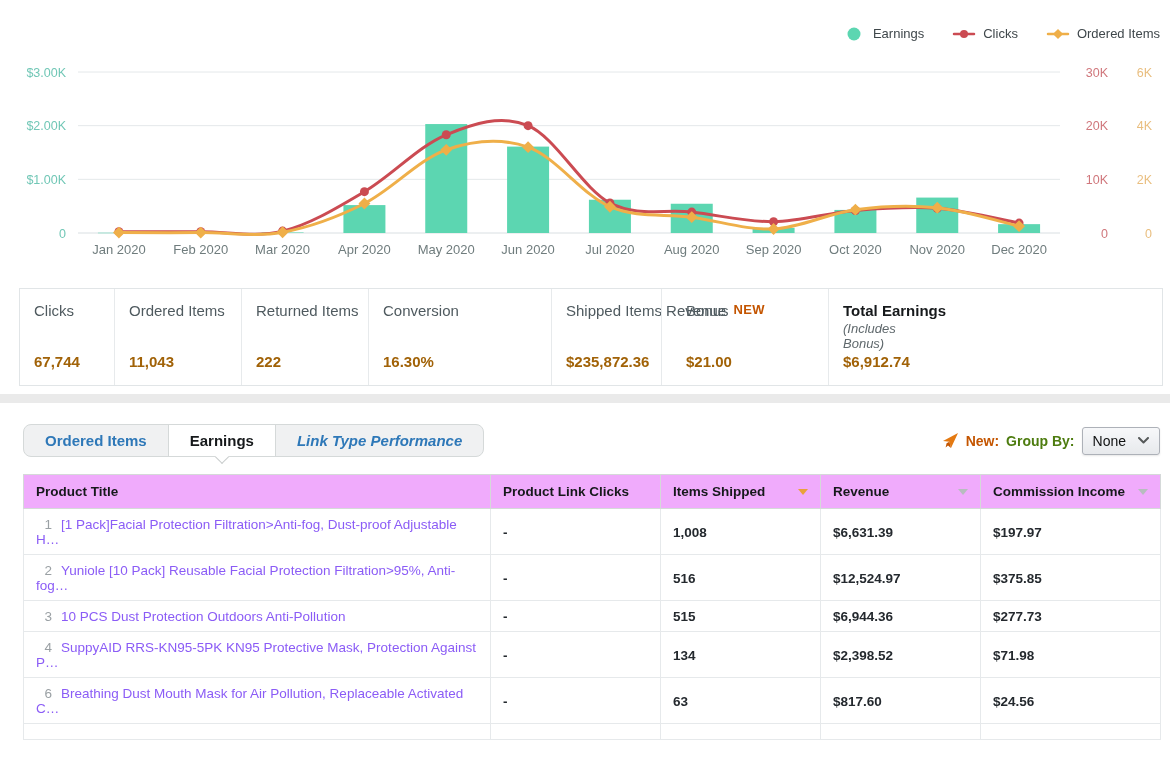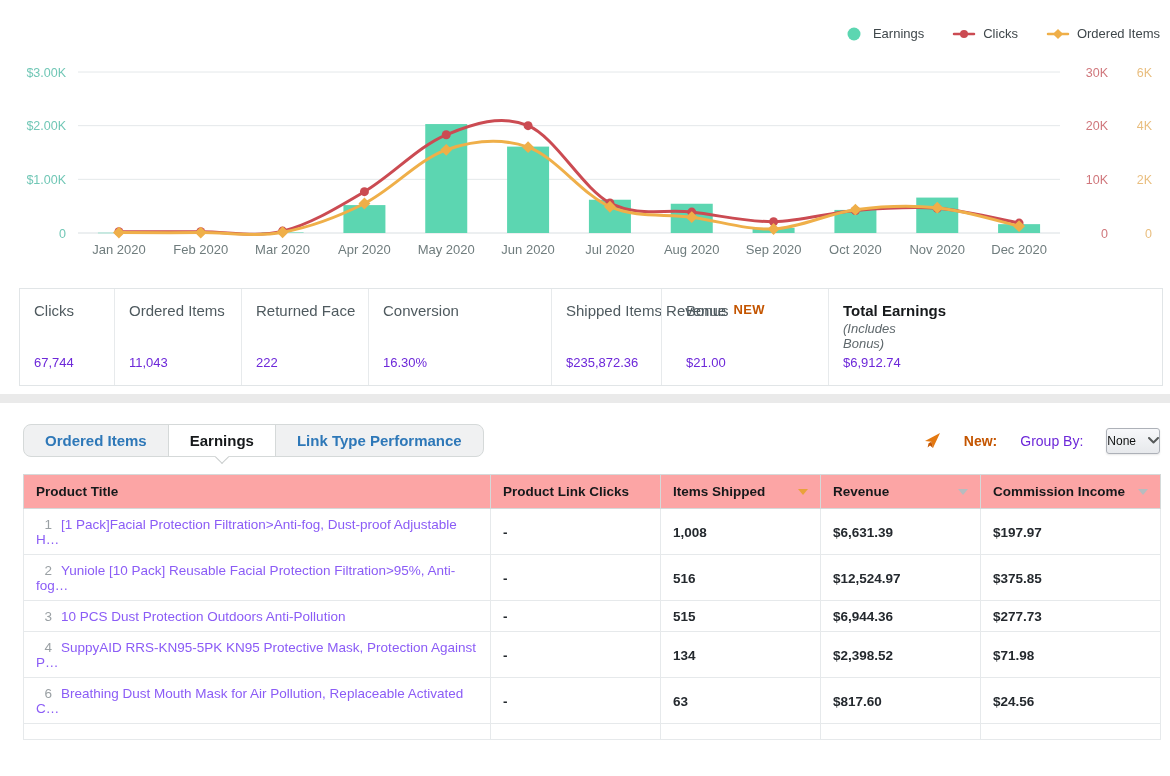--- a/index.html
+++ b/index.html
@@ -25,51 +25,51 @@
   .stat-cell:nth-child(3){width:127px;}
   .stat-cell:nth-child(4){width:183px;}
   .stat-cell:nth-child(5){width:110px;}
   .stat-cell:nth-child(6){width:167px;padding-left:24px;}
   .stat-cell:nth-child(7){width:98px;}
   .stat-cell:nth-child(8){flex:1;}
   .stat-label{font-size:15px;color:#4f5a5f;white-space:nowrap;}
   .stat-cell.emph .stat-label{font-weight:bold;color:#16191b;}
   .stat-badge{color:#c45500;font-weight:bold;font-size:13px;margin-left:5px;position:relative;top:-2px;letter-spacing:.3px;}
   .stat-sub{font-size:13px;font-style:italic;color:#5f686c;margin-top:2px;}
-  .stat-value{margin-top:auto;font-size:13px;font-weight:normal;color:#6d28d9;white-space:nowrap;}
+  .stat-value{margin-top:auto;font-size:15px;font-weight:bold;color:#a16207;white-space:nowrap;}
   
   .gray-band{height:9px;background:#eaeaea;margin-top:8px;}
   
   .toolbar{display:flex;justify-content:space-between;align-items:center;margin:21px 10px 17px 23px;}
   .tab-group{display:flex;border:1px solid #d5d9d9;border-radius:8px;background:#f0f1f2;}
   .tab{
     padding:7px 21px;font-size:15px;font-weight:bold;color:#2e78b8;
     border-left:1px solid #d5d9d9;cursor:pointer;position:relative;white-space:nowrap;
   }
   .tab:first-child{border-left:none;border-radius:7px 0 0 7px;}
-  .tab:last-child{border-radius:0 7px 7px 0;}
+  .tab:last-child{border-radius:0 7px 7px 0;font-style:italic;}
   .tab.active{background:#fff;color:#16191b;}
   .tab.active::after{
     content:"";position:absolute;left:50%;bottom:-5.5px;width:9px;height:9px;background:#fff;
     border-right:1px solid #c9cdcd;border-bottom:1px solid #c9cdcd;
     transform:translateX(-50%) rotate(45deg);
   }
-  .groupby{display:flex;align-items:center;gap:23px;font-size:14px;}
+  .groupby{display:flex;align-items:center;gap:7px;font-size:14px;}
   .new-icon{display:flex;align-items:center;}
   .new-label{color:#c45500;font-weight:bold;}
-  .groupby-label{font-weight:normal;color:#6d28d9;}
+  .groupby-label{font-weight:bold;color:#4d7c0f;}
   .dropdown{
     display:flex;align-items:center;gap:12px;border:1px solid #adb1b8;border-radius:3px;
-    background:linear-gradient(#f7f8fa,#e7e9ec);padding:5px 0;font-size:12px;color:#0f1111;
+    background:linear-gradient(#f7f8fa,#e7e9ec);padding:5px 10px;font-size:14px;color:#0f1111;
     cursor:pointer;box-shadow:0 1px 2px rgba(15,17,17,.1);
   }
   
   table.report{border-collapse:collapse;table-layout:fixed;width:1137px;margin:0 10px 0 23px;font-size:13.5px;}
   table.report th{
-    background:#fca5a5;border:1px solid #d5d9d9;text-align:left;
+    background:#f0abfc;border:1px solid #d5d9d9;text-align:left;
     padding:9px 12px;font-size:13.5px;color:#16191b;font-weight:bold;
   }
   table.report td{border:1px solid #e6e9eb;padding:8px 12px 7px;color:#24292e;vertical-align:middle;}
   .th-flex{display:flex;align-items:center;justify-content:space-between;}
   .sort-arrow{width:0;height:0;border-left:5px solid transparent;border-right:5px solid transparent;border-top:6px solid #b7bcbf;margin-left:8px;}
   .sort-arrow.active{border-top-color:#e9a13b;}
   .rownum{display:inline-block;width:16px;margin-right:9px;text-align:right;color:#9aa0a4;font-weight:normal;}
   .ptitle{font-weight:normal;color:#8b5cf6;cursor:pointer;}
   .cell-val{font-weight:bold;color:#24292e;}
 </style>
@@ -188,21 +188,21 @@
 <div class="stats-bar">
     <div class="stat-cell">
       <div class="stat-label"><span>Clicks</span></div>
       <div class="stat-value">67,744</div>
     </div>
     <div class="stat-cell">
       <div class="stat-label"><span>Ordered Items</span></div>
       <div class="stat-value">11,043</div>
     </div>
     <div class="stat-cell">
-      <div class="stat-label"><span>Returned Face</span></div>
+      <div class="stat-label"><span>Returned Items</span></div>
       <div class="stat-value">222</div>
     </div>
     <div class="stat-cell">
       <div class="stat-label"><span>Conversion</span></div>
       <div class="stat-value">16.30%</div>
     </div>
     <div class="stat-cell">
       <div class="stat-label"><span>Shipped Items Revenue</span></div>
       <div class="stat-value">$235,872.36</div>
     </div>

